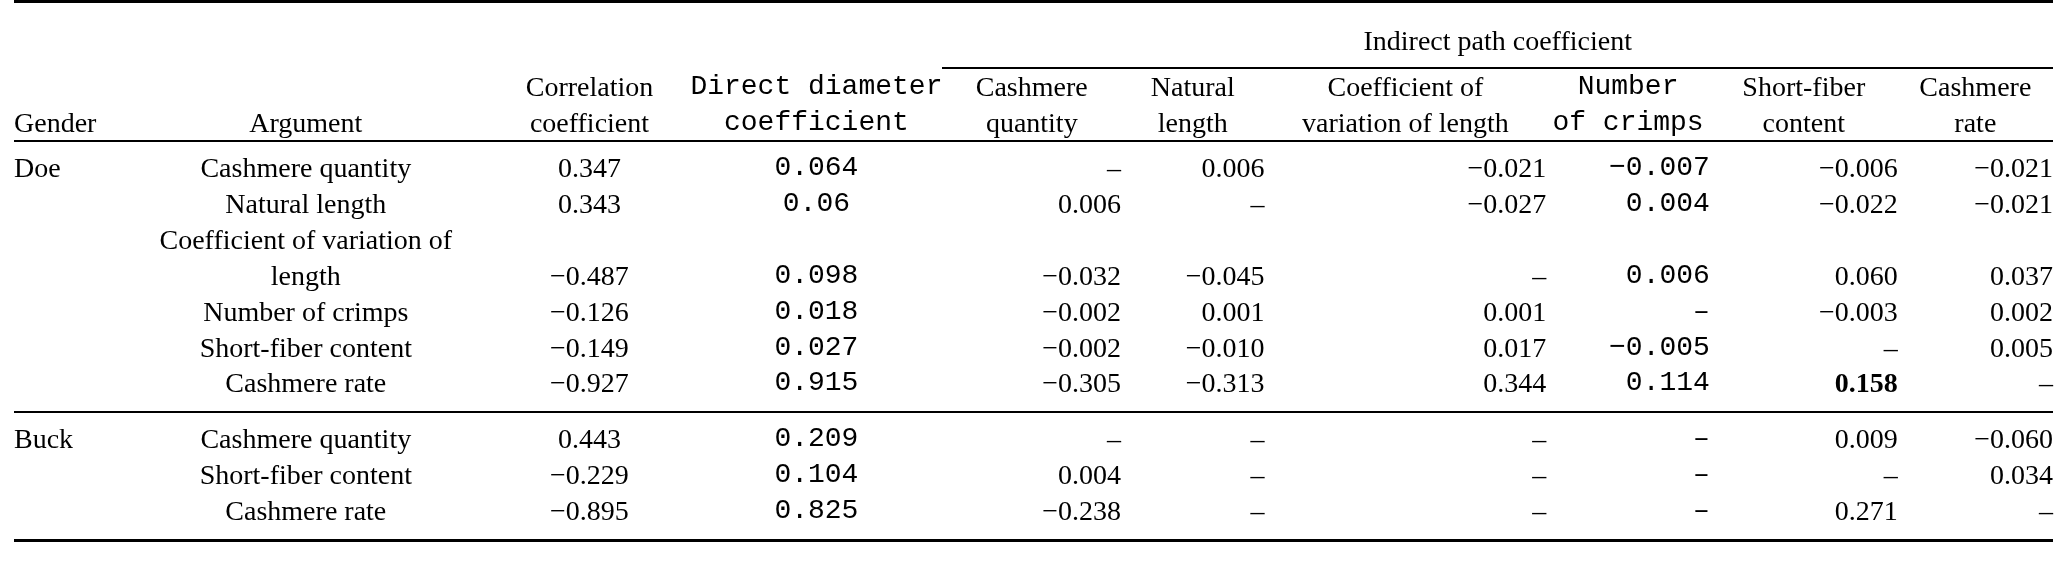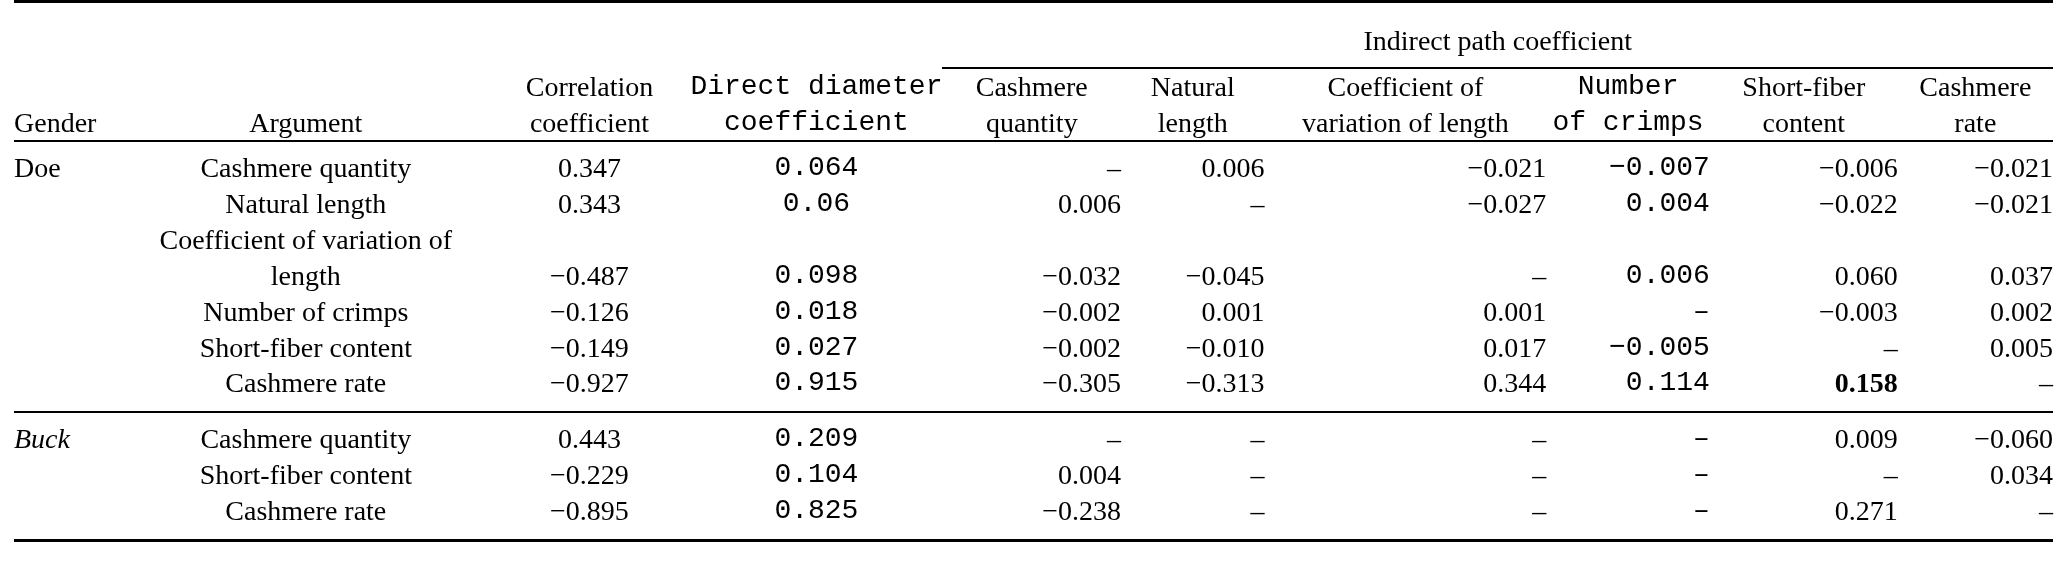--- a/index.html
+++ b/index.html
@@ -214,21 +214,21 @@
         <td class="c-dir" style="padding-bottom:10px;">0.915</td>
         <td class="c-ind1" style="padding-bottom:10px;">−0.305</td>
         <td class="c-ind2" style="padding-bottom:10px;">−0.313</td>
         <td class="c-ind3" style="padding-bottom:10px;">0.344</td>
         <td class="c-ind4" style="padding-bottom:10px;">0.114</td>
         <td class="c-ind5" style="padding-bottom:10px;font-weight:bold;">0.158</td>
         <td class="c-ind6" style="padding-bottom:10px;">–</td>
       </tr>
 
       <tr class="body-row section-sep">
-        <td class="c-gender" style="padding-top:8px;font-style:italic;">Buck</td>
+        <td class="c-gender" style="padding-top:8px;">Buck</td>
         <td class="c-arg" style="padding-top:8px;">Cashmere quantity</td>
         <td class="c-corr" style="padding-top:8px;">0.443</td>
         <td class="c-dir" style="padding-top:8px;">0.209</td>
         <td class="c-ind1" style="padding-top:8px;">–</td>
         <td class="c-ind2" style="padding-top:8px;">–</td>
         <td class="c-ind3" style="padding-top:8px;">–</td>
         <td class="c-ind4" style="padding-top:8px;">–</td>
         <td class="c-ind5" style="padding-top:8px;">0.009</td>
         <td class="c-ind6" style="padding-top:8px;">−0.060</td>
       </tr>

